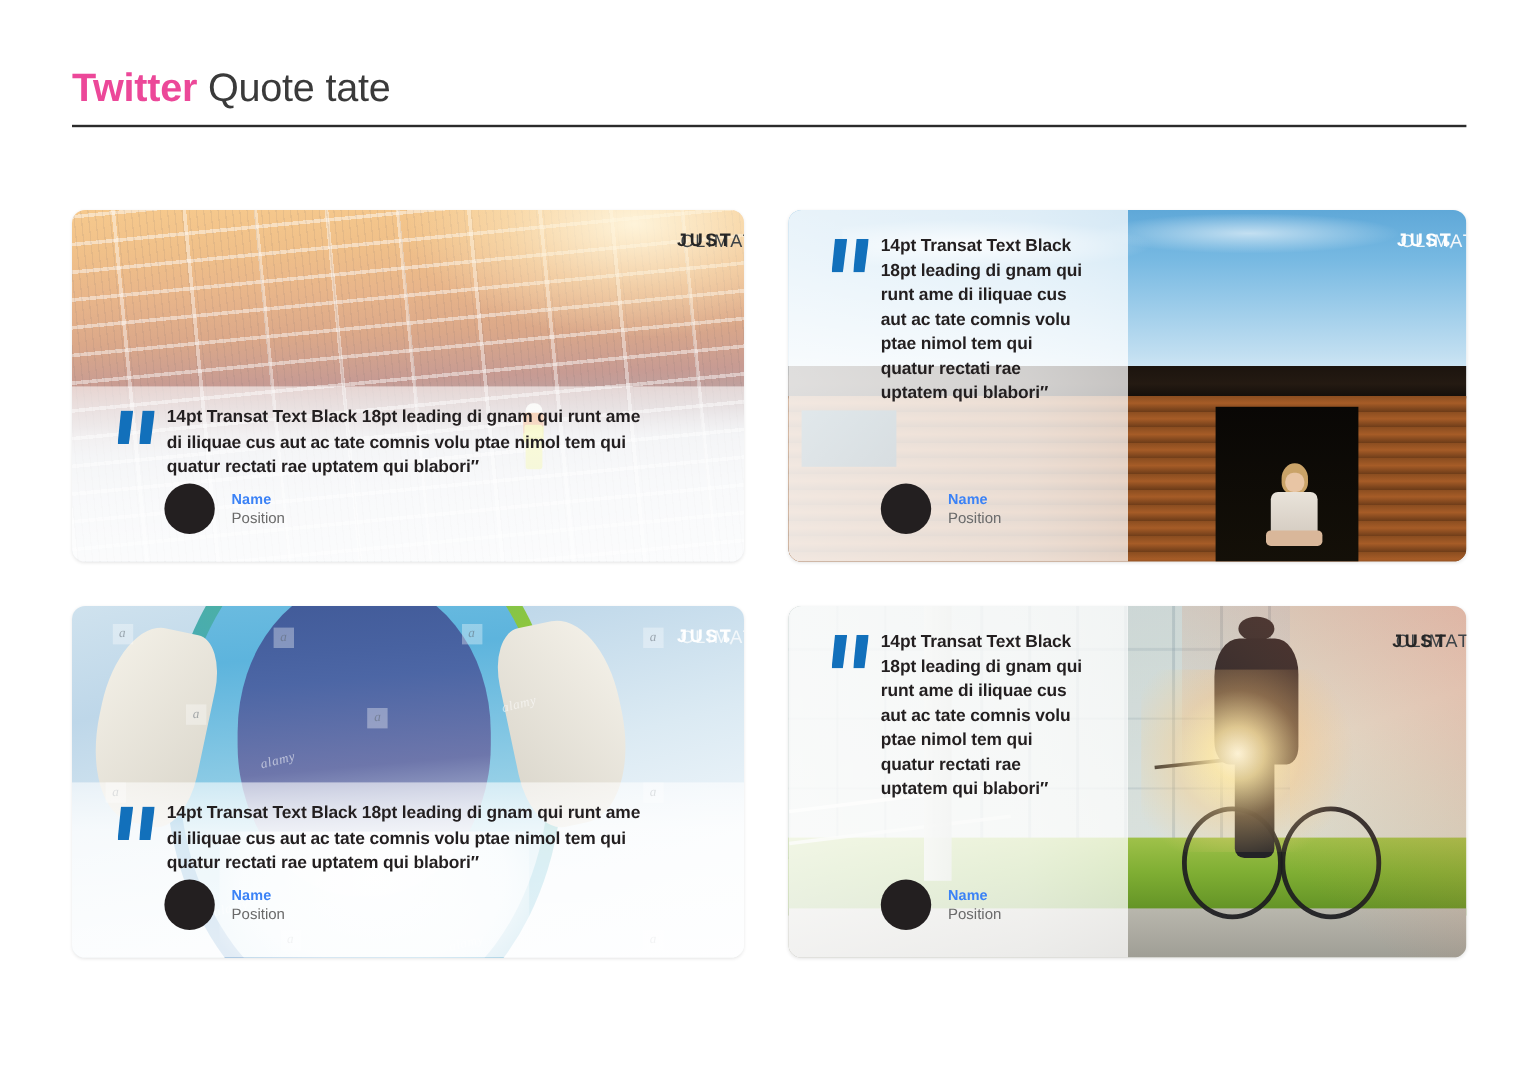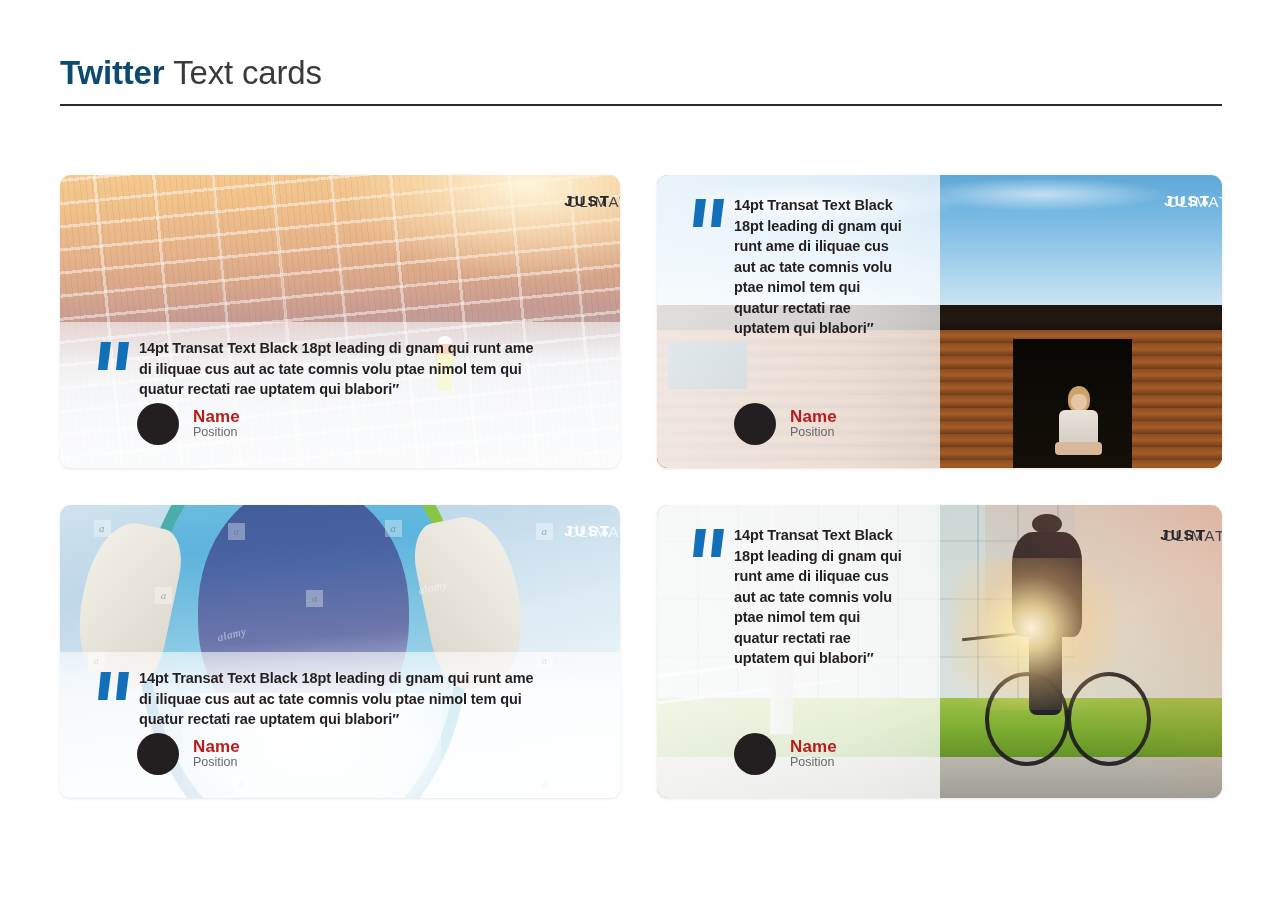--- a/index.html
+++ b/index.html
@@ -10,21 +10,21 @@
     overflow: hidden;
   }
   .page { position: relative; width: 1280px; height: 904px; background: #fff; }
 
   
   .header { position: absolute; left: 60px; top: 52px; width: 1162px; }
   .header-title {
     font-size: 33px; line-height: 42px; color: #231f20;
     letter-spacing: -0.2px; white-space: nowrap;
   }
-  .header-title .strong { font-weight: 700; color: #0c4a6e; margin-top: 24px; }
+  .header-title .strong { font-weight: 700; color: #ec4899; margin-top: 24px; }
   .header-title .light  { font-weight: 300; color: #3a3a3a; }
   .header-rule {
     position: absolute; left: 0; top: 52px;
     width: 1162px; height: 2px; background: #2b2b2b;
   }
 
   
   .card {
     position: absolute;
     border-radius: 11px;
@@ -308,36 +308,36 @@
   }
 
   
   .attrib { position:absolute; display:flex; align-items:center; }
   .avatar {
     width:42px; height:42px; border-radius:50%;
     background:#231f20; flex:0 0 auto;
   }
   .attrib-txt { margin-left:14px; }
   .attrib-name {
-    font-weight:700; font-size:17px; line-height:15px; color:#b91c1c;
+    font-weight:700; font-size:12px; line-height:15px; color:#3b82f6;
     letter-spacing:.1px;
   }
   .attrib-pos {
     font-weight:400; font-size:12.5px; line-height:16px; color:#6a6a6a;
   }
 </style>
 </head>
 <body>
 
 <div class="page">
 
   <div class="header">
     <div class="header-title">
       <span class="strong">Twitter</span>
-      <span class="light">Text cards</span>
+      <span class="light">Quote tate</span>
     </div>
     <div class="header-rule"></div>
   </div>
 
   <div class="card" id="card-1">
     <div class="photo">
       <div class="solar-base"></div>
       <div class="solar-rows"></div>
       <div class="solar-cols"></div>
       <div class="solar-fine"></div>

